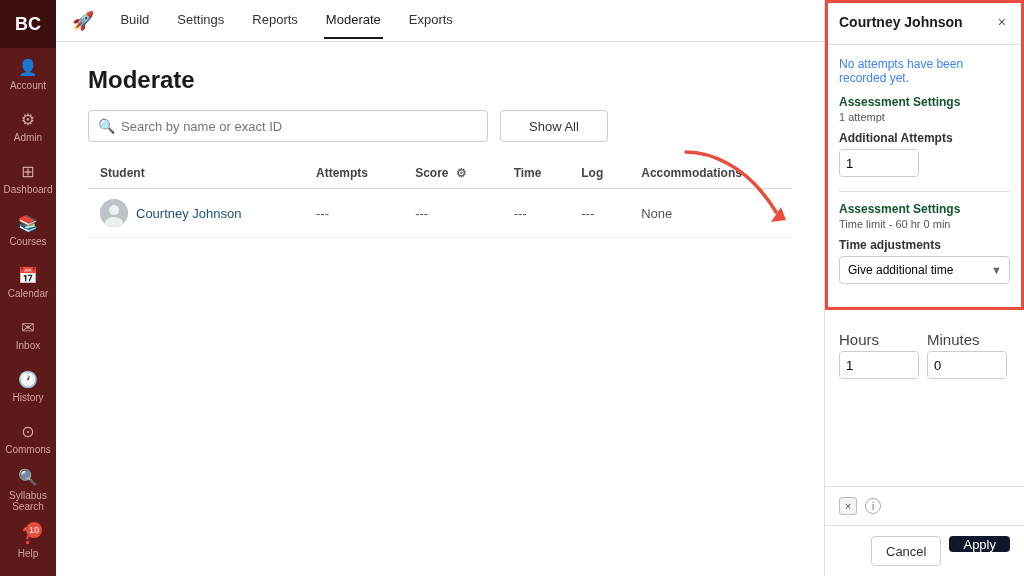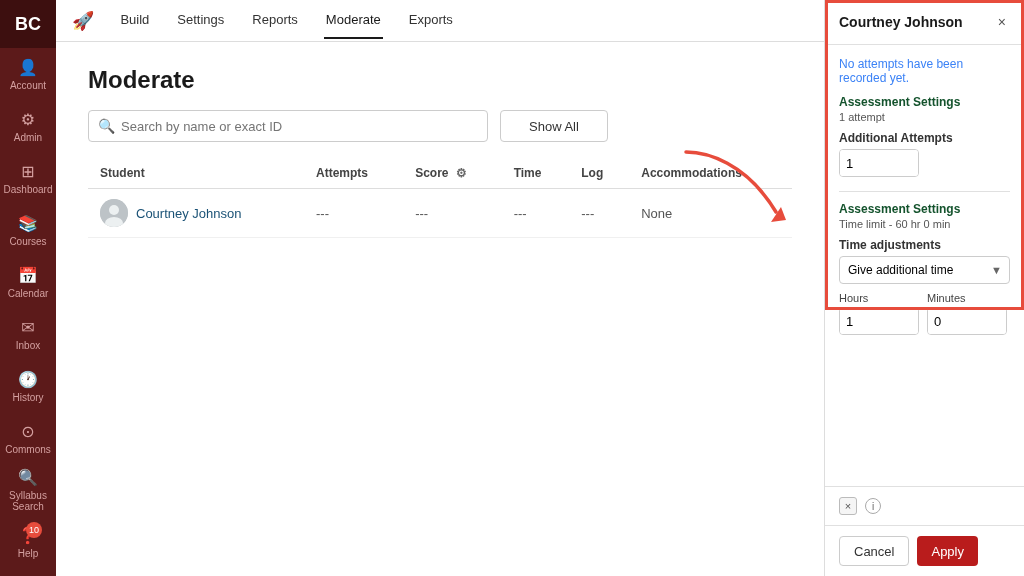--- a/index.html
+++ b/index.html
@@ -305,21 +305,21 @@
       font-size: 11px;
       color: #666;
     }
 
     .time-row {
       display: flex;
       gap: 8px;
       align-items: flex-end;
     }
     .time-col { display: flex; flex-direction: column; gap: 3px; }
-    .time-label { font-size: 11px; color: #444; }
+    .time-label { font-size: 15px; color: #444; margin-top: 39px; }
 
     .reduced-row {
       display: flex;
       align-items: center;
       gap: 8px;
       padding: 10px 14px;
       border-top: 1px solid #e0e0e0;
     }
     .reduced-x-btn {
       width: 18px;
@@ -347,39 +347,40 @@
       font-size: 10px;
       color: #666;
       cursor: pointer;
       flex-shrink: 0;
     }
 
     .panel-footer {
       padding: 10px 14px;
       border-top: 1px solid #e0e0e0;
       display: flex;
+      justify-content: flex-end;
       gap: 8px;
       flex-shrink: 0;
     }
     .btn-cancel {
       height: 30px;
       padding: 0 14px;
       border: 1px solid #ccc;
       border-radius: 4px;
       background: white;
       font-size: 13px;
       cursor: pointer;
       color: #333;
     }
     .btn-apply {
-      height: 30px;
+      height: 16px;
       padding: 0 14px;
       border: none;
       border-radius: 4px;
-      background: #b91c1c;
+      background: #0f172a;
       font-size: 13px;
       cursor: pointer;
       color: white;
       font-weight: 500;
     }
 
     
     .panel-highlight {
       position: absolute;
       top: 0; left: 0; right: 0;

